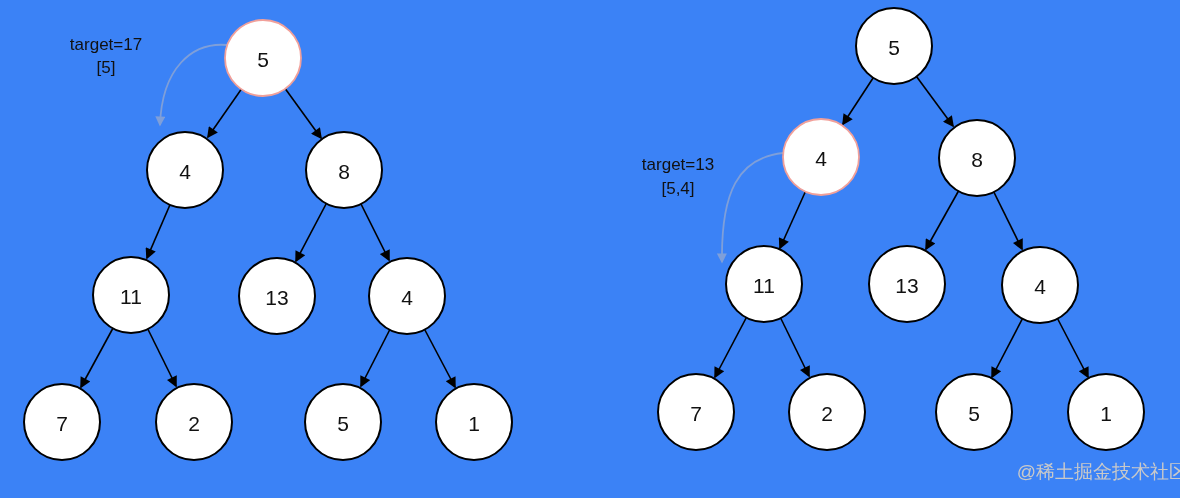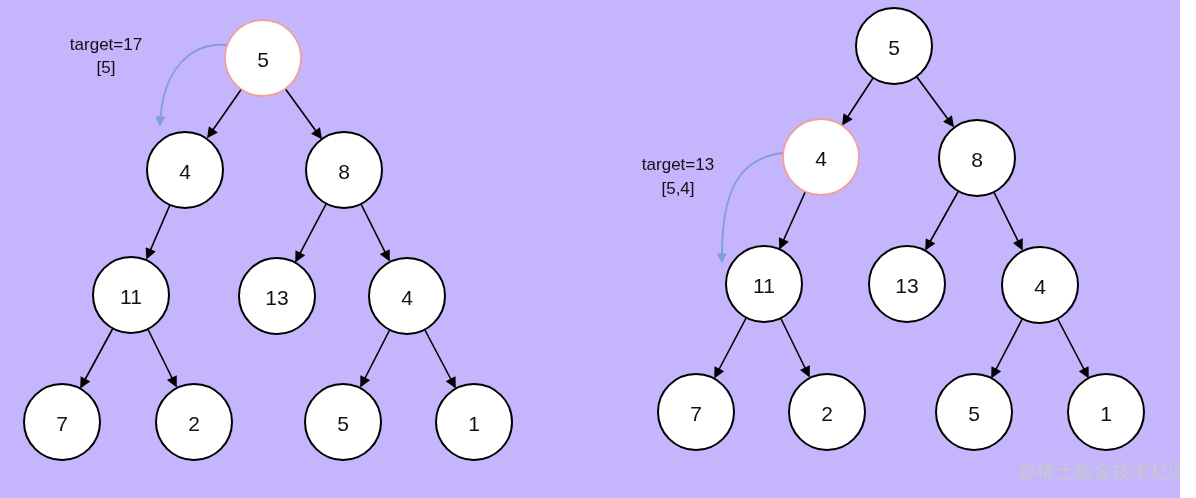--- a/index.html
+++ b/index.html
@@ -1,16 +1,16 @@
 <!DOCTYPE html>
 <html><head>
 <meta charset="utf-8">
 <style>
   html,body { margin:0; padding:0; background:#ffffff; }
-  .stage { position:relative; width:1180px; height:498px; background:#c4b5fd; overflow:hidden; }
+  .stage { position:relative; width:1180px; height:498px; background:#3b82f6; overflow:hidden; }
   svg { display:block; }
   .edge { stroke:#000000; stroke-width:1.6; }
   .node circle { fill:#ffffff; stroke:#000000; stroke-width:2; }
   .node.hl circle { stroke:#f1a09a; stroke-width:1.8; }
   .node text {
     font-family:"Liberation Sans", sans-serif;
     font-size:21px; fill:#111111;
     text-anchor:middle; dominant-baseline:central;
   }
   .pointer { fill:none; stroke:#7f9fd9; stroke-width:1.8; }

